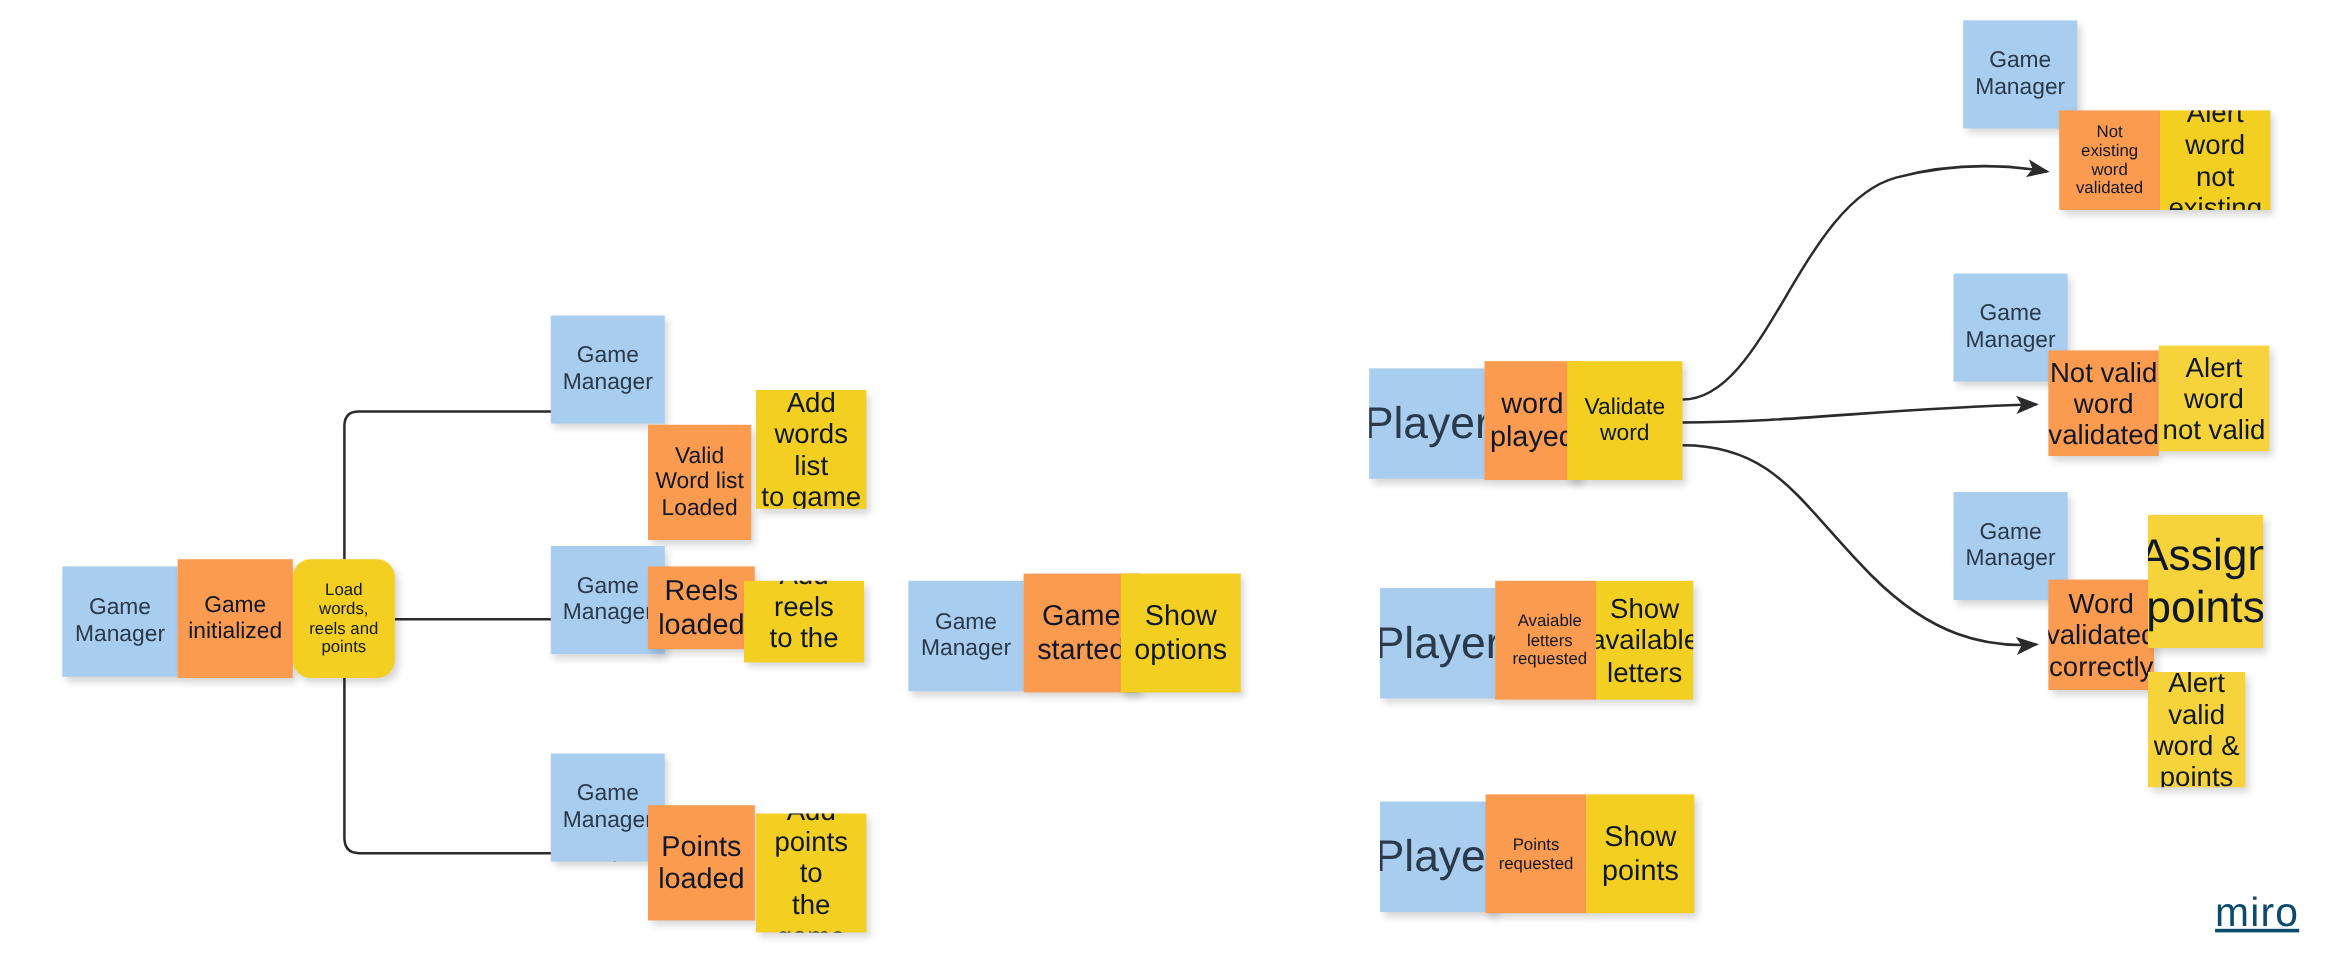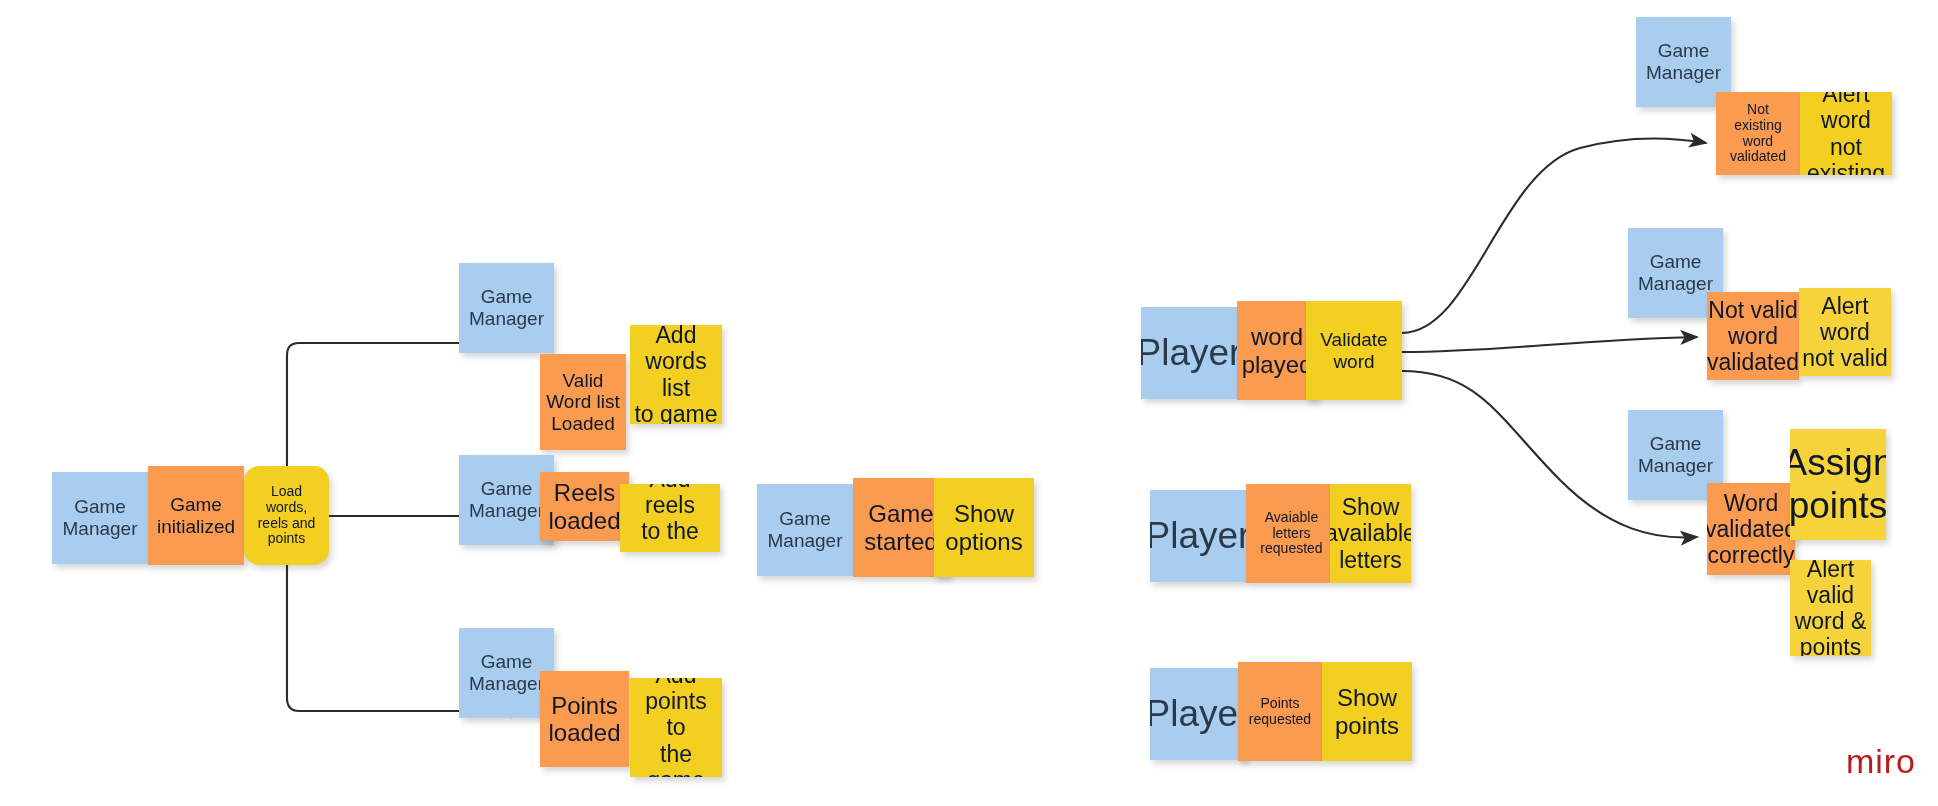--- a/index.html
+++ b/index.html
@@ -48,23 +48,24 @@
   .fs-s  { font-size: 23px; }
   .fs-m  { font-size: 19px; }
   .fs-l  { font-size: 24px; }
   .fs-xl { font-size: 37px; }
 
   #watermark {
     position: absolute;
     right: 22px;
     bottom: 25px;
     font-size: 34px;
-    color: #b91c1c;
+    color: #0c4a6e;
     letter-spacing: 1px;
     font-family: "Liberation Sans", sans-serif;
+    text-decoration: underline;
   }
 </style>
 </head>
 <body>
 
 <div id="board" style="width: 1938px; height: 806px; background: rgb(255, 255, 255);">
 
   <svg id="connectors" viewBox="0 0 1938 806" width="1938" height="806" aria-hidden="true">
     <defs>
       <marker id="arrowhead" markerWidth="9" markerHeight="8" refX="8" refY="4" orient="auto" markerUnits="strokeWidth">

